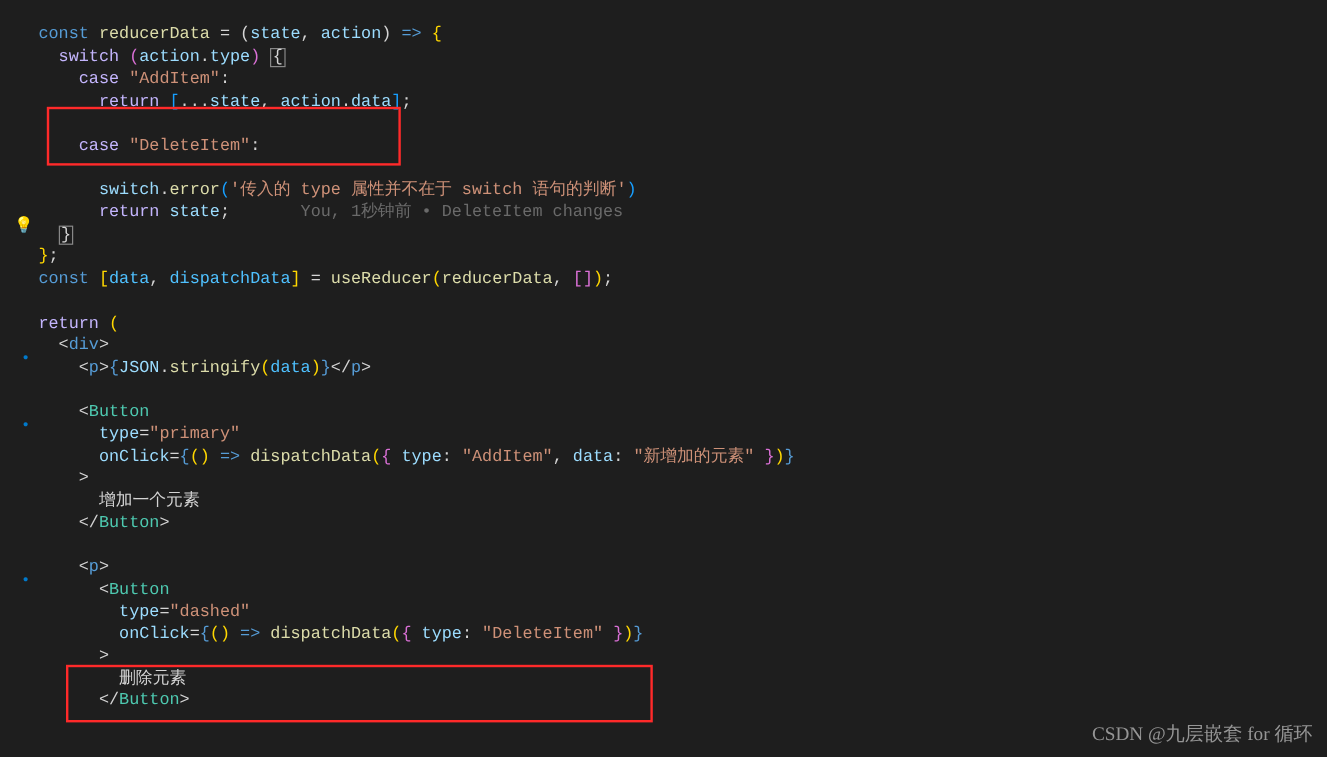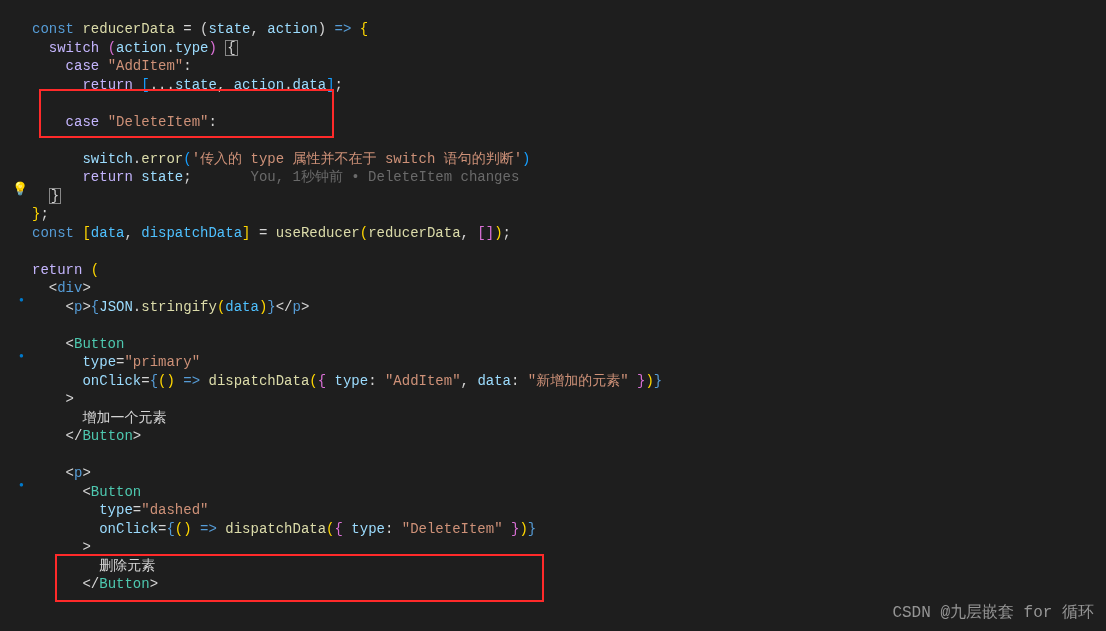--- a/index.html
+++ b/index.html
@@ -70,21 +70,21 @@
     top: 554px;
     width: 489px;
     height: 48px;
     pointer-events: none;
   }
   .watermark {
     position: absolute;
     right: 12px;
     bottom: 8px;
     color: #aaa;
-    font-family: Liberation Mono, monospace;
+    font-family: Liberation Serif, serif;
     font-size: 16px;
     opacity: 0.85;
   }
 </style>
 </head>
 <body>
 
 <div class="editor">
 <div class="line"><span class="gutter"></span><span class="code"><span class="kw">const</span> <span class="fn">reducerData</span> <span class="pun">=</span> <span class="pun">(</span><span class="var">state</span><span class="pun">,</span> <span class="var">action</span><span class="pun">)</span> <span class="kw">=&gt;</span> <span class="brace">{</span></span></div>
 <div class="line"><span class="gutter"></span><span class="code">  <span class="ctrl">switch</span> <span class="brace2">(</span><span class="var">action</span><span class="pun">.</span><span class="var">type</span><span class="brace2">)</span> <span class="selbrace">{</span></span></div>

